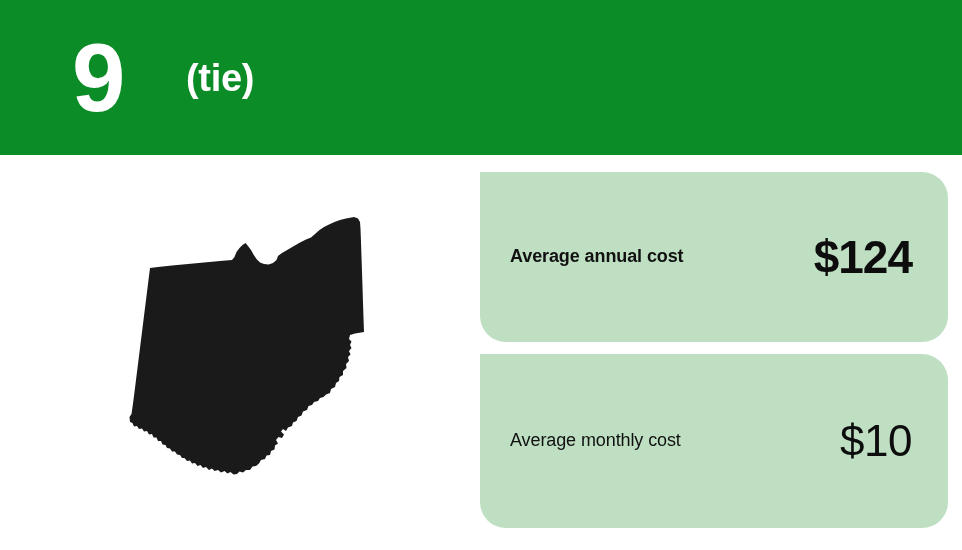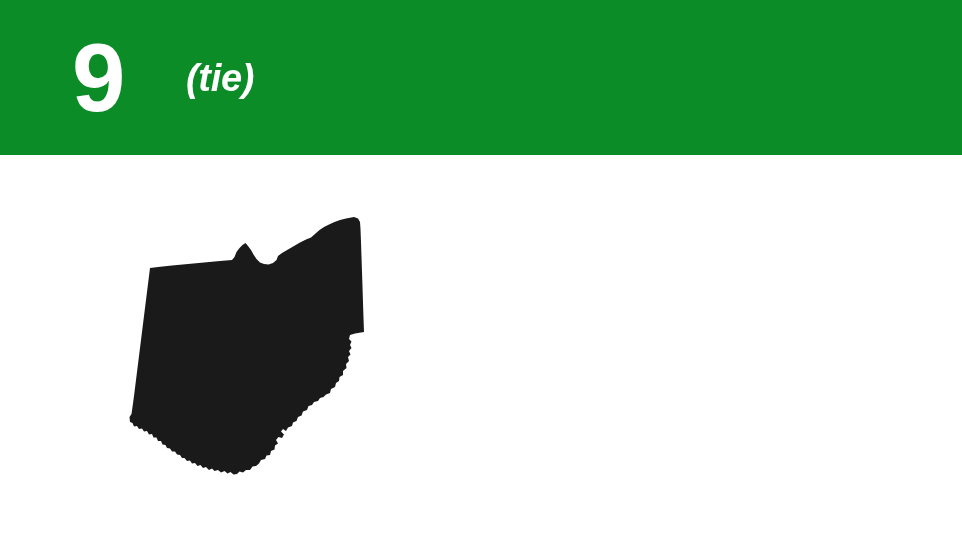--- a/index.html
+++ b/index.html
@@ -55,21 +55,20 @@
     font-size: 38px;
     font-weight: 700;
     line-height: 1;
     letter-spacing: -0.3px;
     white-space: nowrap;
     display: flex;
     align-items: baseline;
   }
   .tie-tag {
     margin-right: 19px;
-    font-style: italic;
   }
 
   
   .map-wrap {
     position: absolute;
     left: 110px;
     top: 208px;
     width: 272px;
     height: 280px;
   }
@@ -312,14 +311,27 @@
         L 214.0 19.0
         L 219.0 16.5
         L 224.5 14.0
         L 230.0 12.0
         L 236.0 10.5
         Z
       "></path>
     </svg>
   </div>
 
+  <div class="cards">
+
+    <div class="stat-card card-annual">
+      <div class="stat-label">Average annual cost</div>
+      <div class="stat-value">$124</div>
+    </div>
+
+    <div class="stat-card card-monthly">
+      <div class="stat-label">Average monthly cost</div>
+      <div class="stat-value">$10</div>
+    </div>
+
+  </div>
 
 </div>
 
 </body></html>

